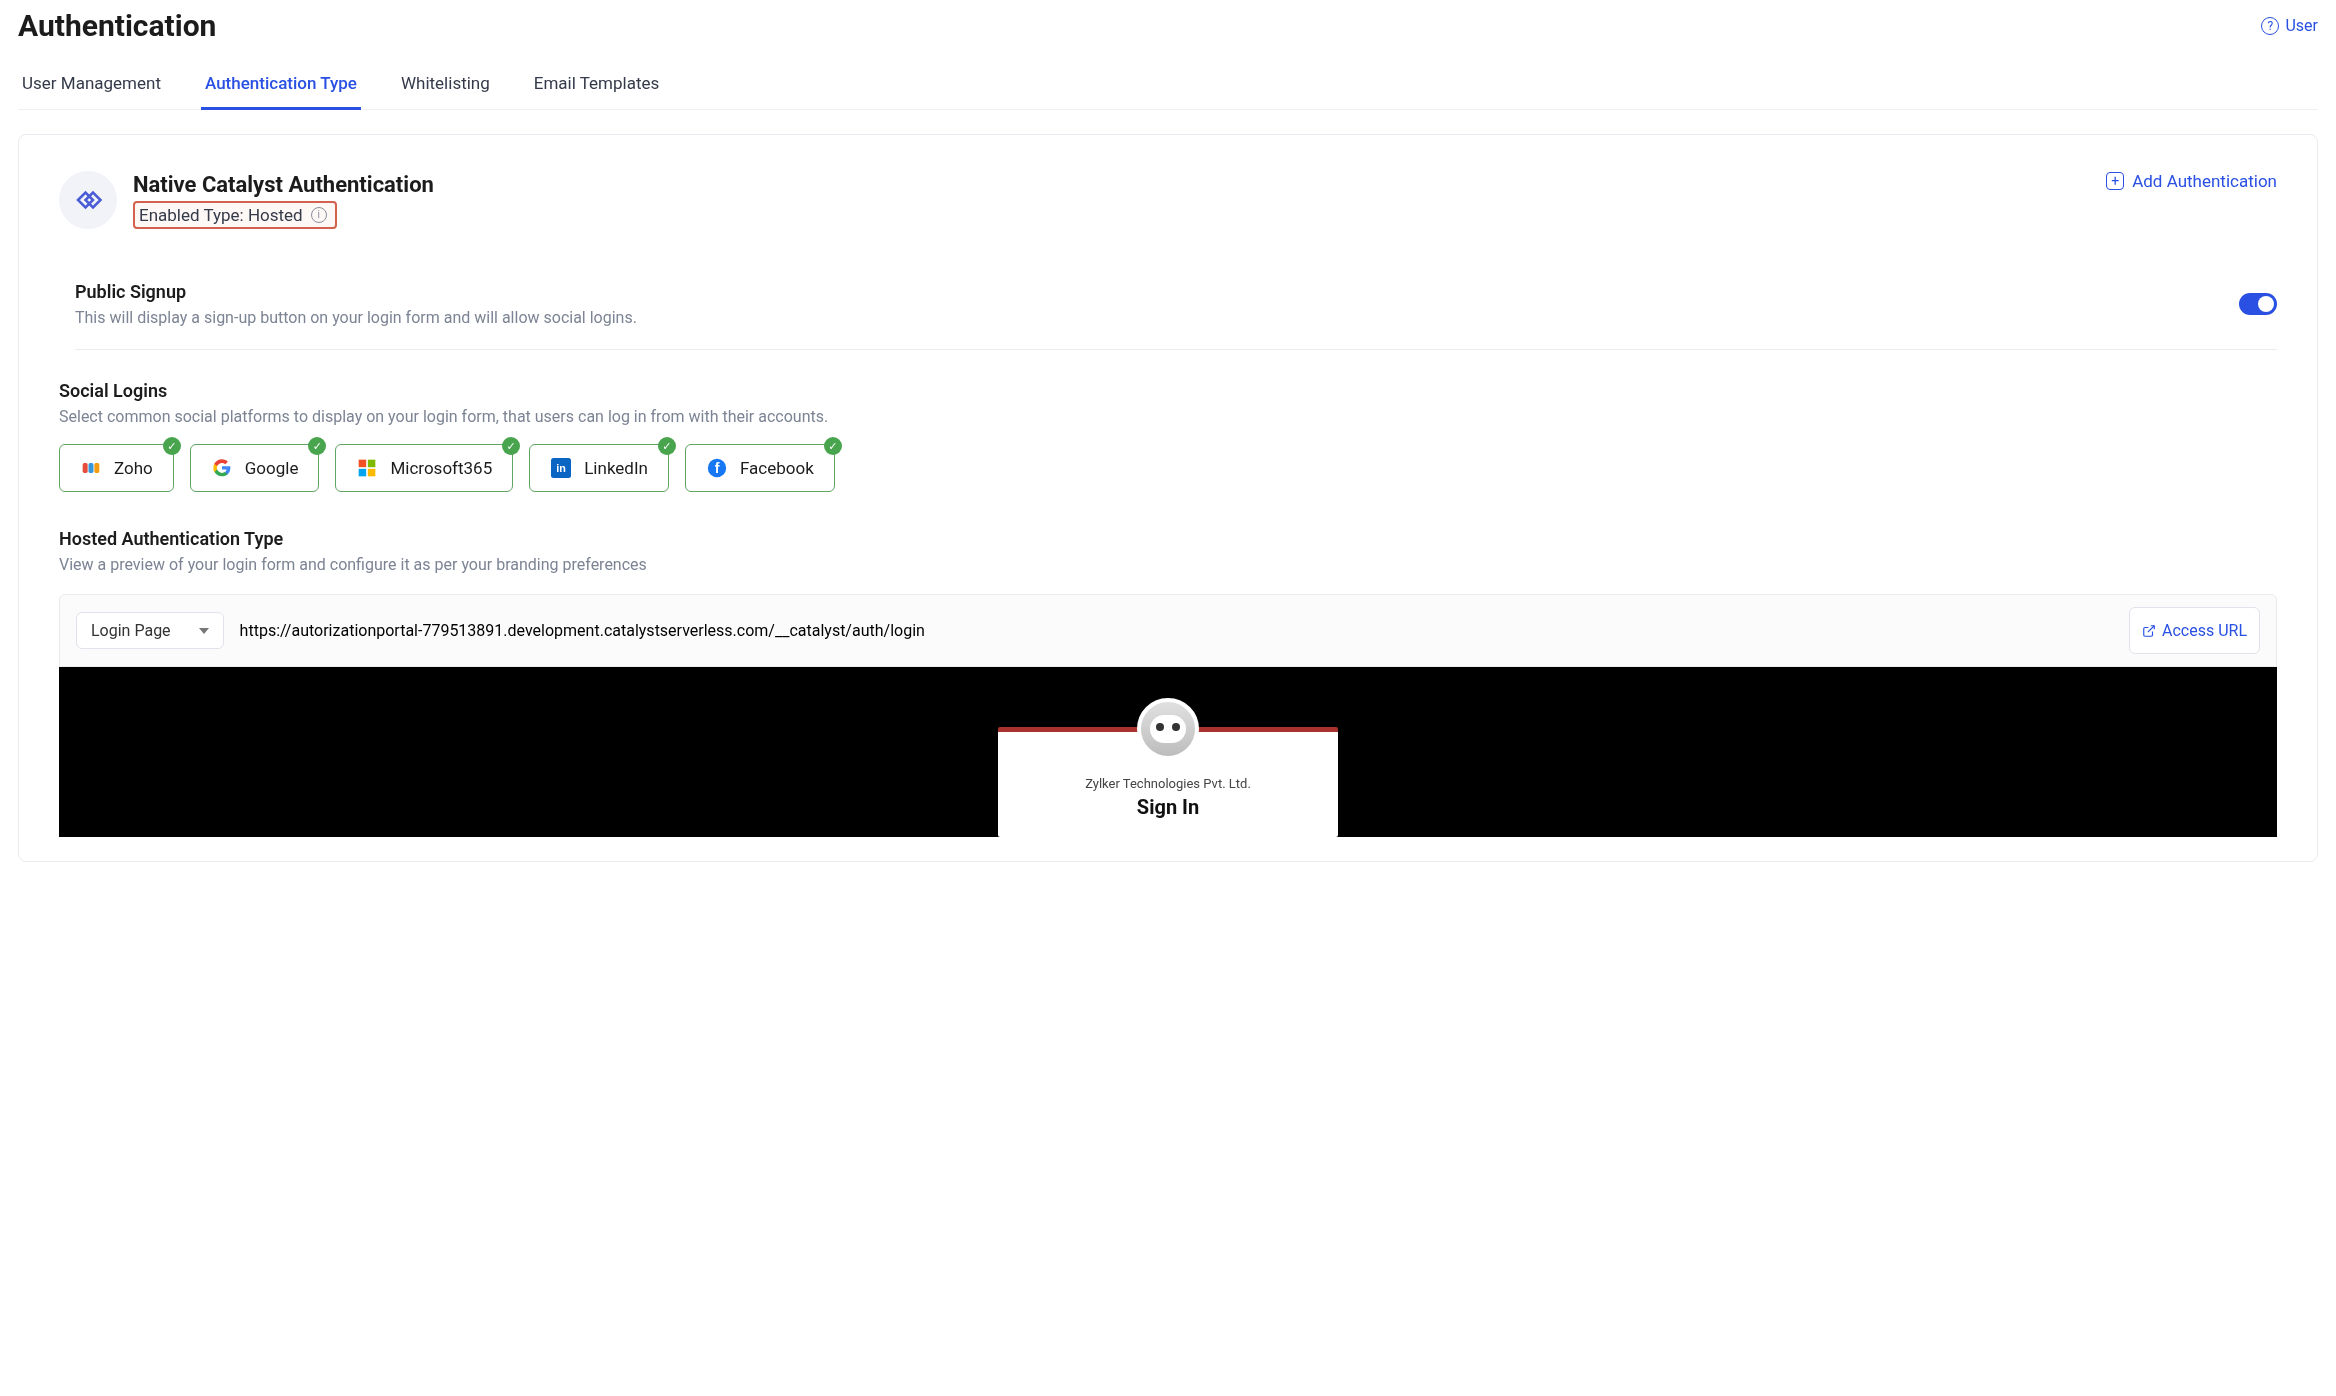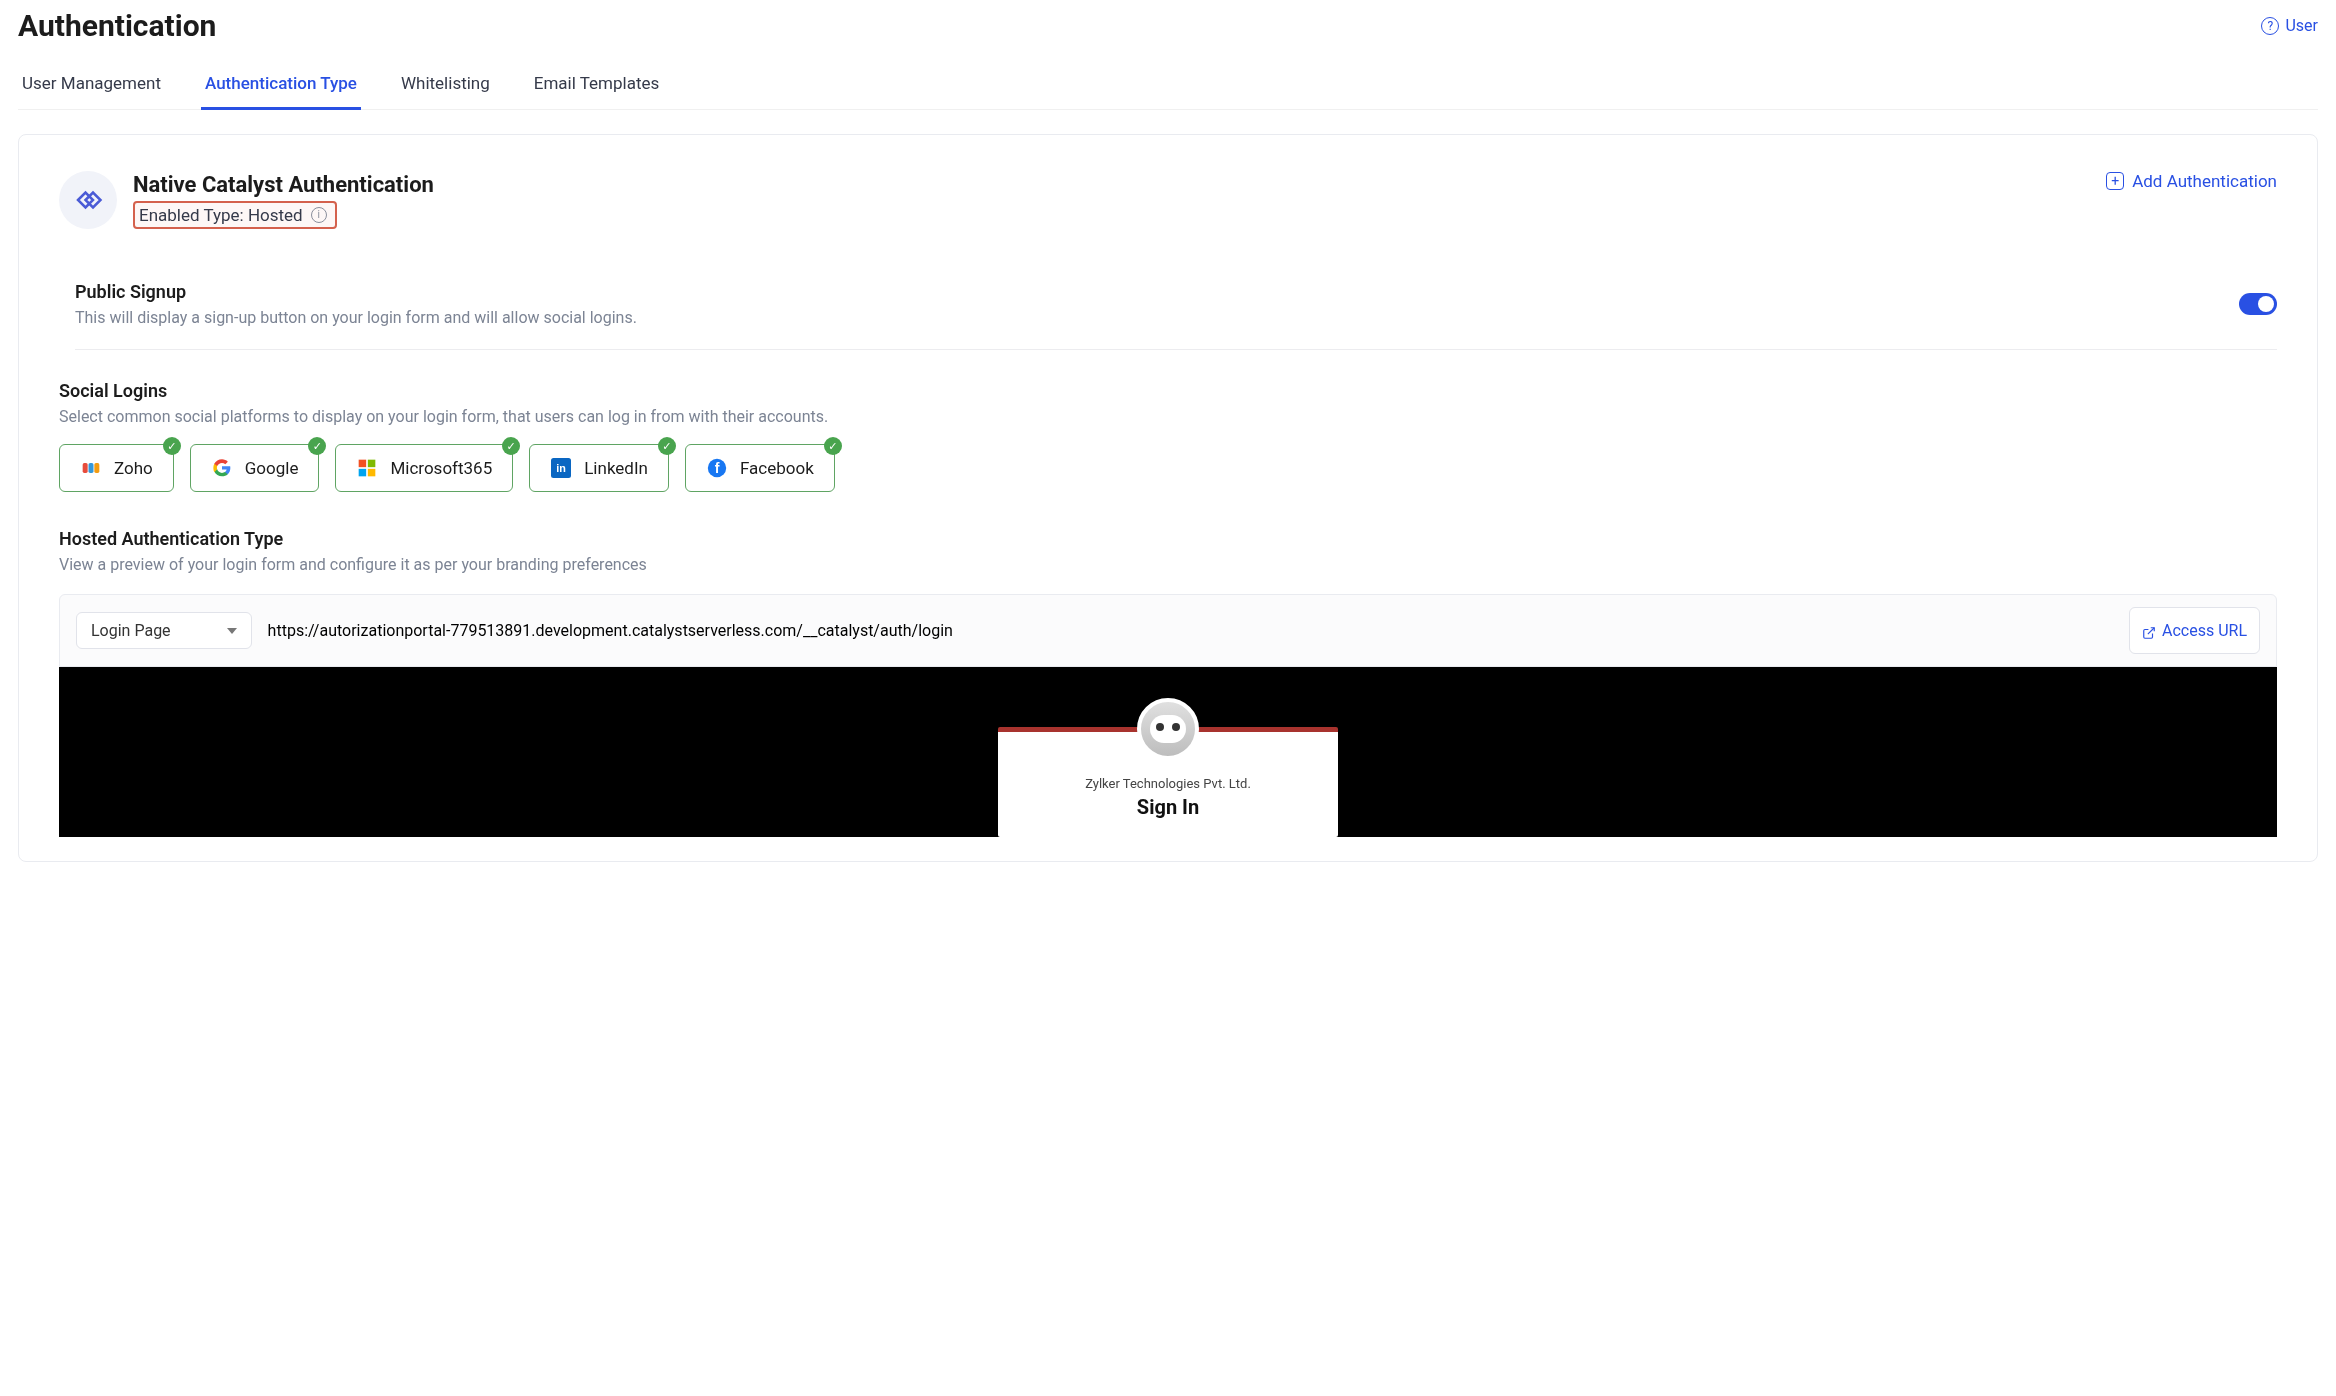--- a/index.html
+++ b/index.html
@@ -215,36 +215,36 @@
     }
     .page-select {
       border: 1px solid #e1e3ea;
       border-radius: 6px;
       padding: 8px 14px;
       font-size: 16px;
       color: #333;
       background: #fff;
       display: flex;
       align-items: center;
-      gap: 56px;
+      gap: 28px;
       cursor: pointer;
     }
     .url-text {
       flex: 1;
       font-size: 16px;
       color: #000000;
     }
     .access-url {
       border: 1px solid #e1e3ea;
       border-radius: 6px;
       padding: 13px 12px;
       color: #2950e3;
       font-size: 16px;
       display: flex;
-      align-items: flex-end;
+      align-items: center;
       gap: 6px;
       cursor: pointer;
       background: #fff;
     }
     .preview-frame {
       background: #000;
       height: 170px;
       display: flex;
       justify-content: center;
       padding-top: 24px;

